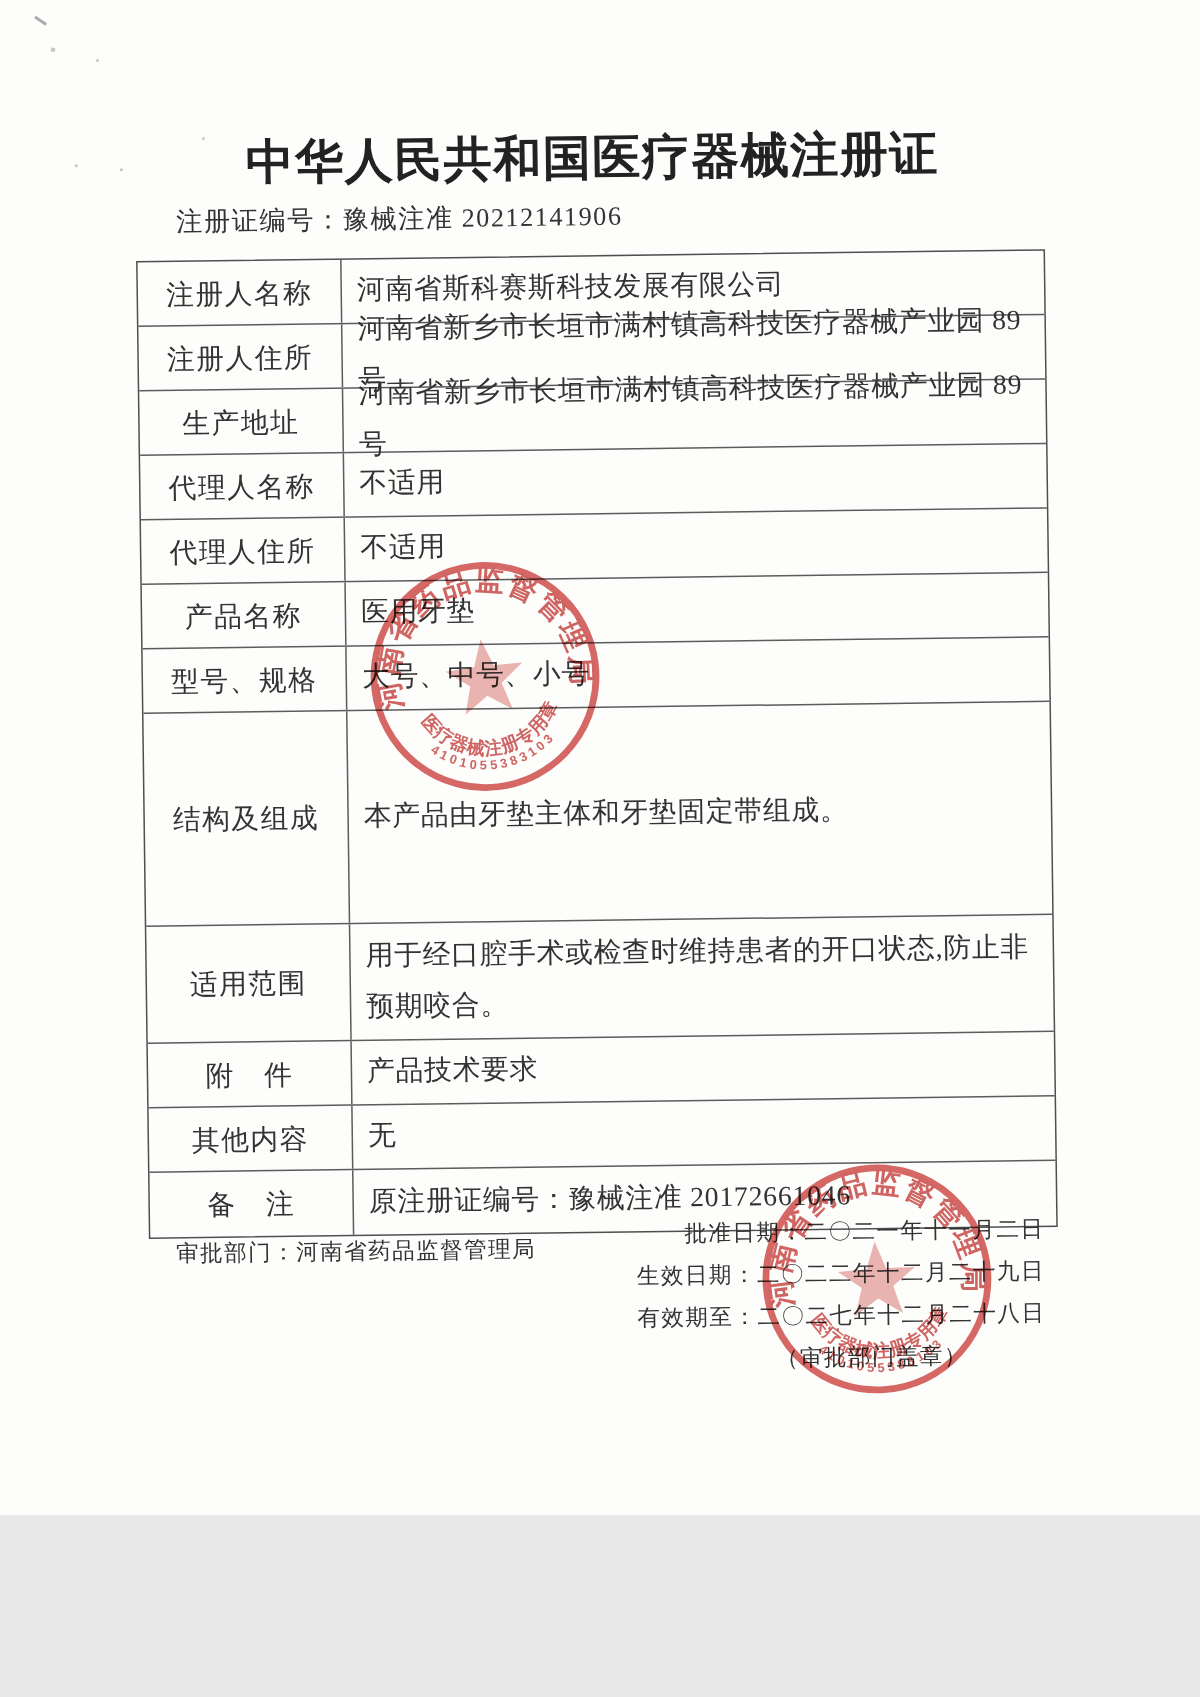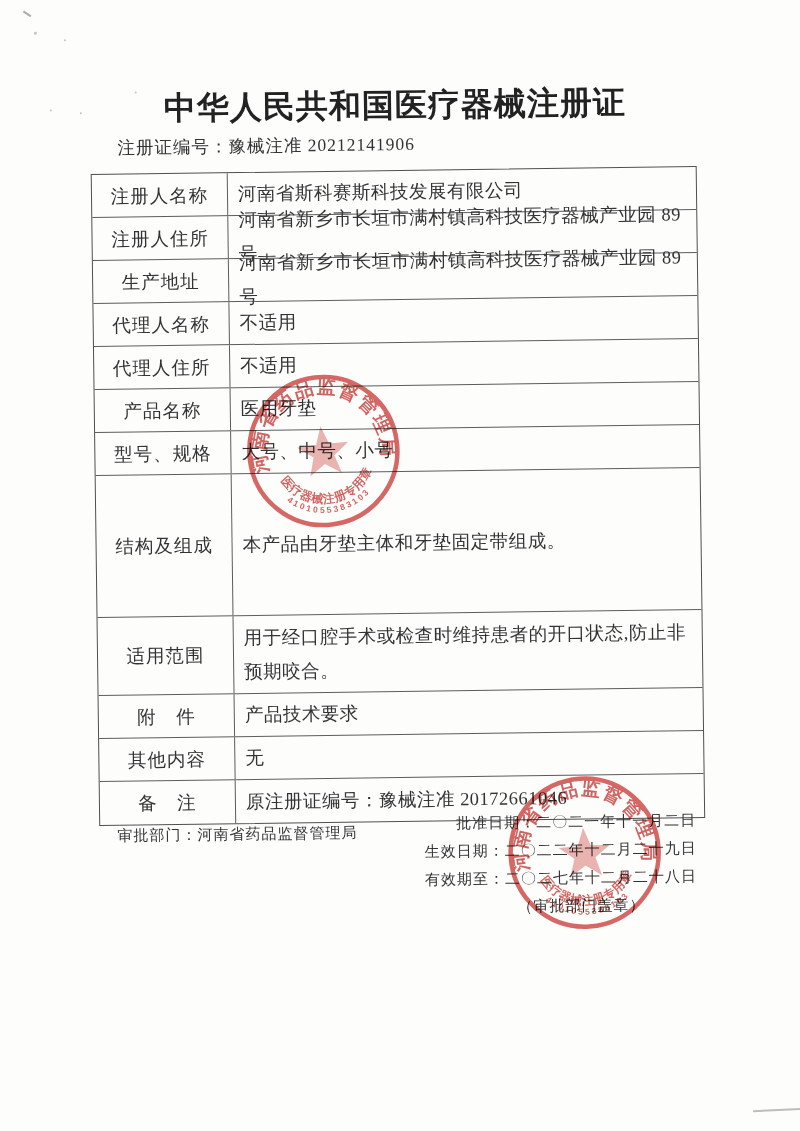--- a/index.html
+++ b/index.html
@@ -1,18 +1,18 @@
 <!DOCTYPE html>
 <html><head>
 <meta charset="utf-8">
 <style>
   html,body{margin:0;padding:0;background:#e8e8e8;}
   .page{
     position:relative;
-    width:800px;height:1131px;
+    width:800px;height:1010px;
     margin:0 auto;
     background:#fdfdfc;
     overflow:hidden;
     font-family:"Liberation Serif","DejaVu Serif",serif;
     color:#2e2e2e;
   }
   .doc{
     position:absolute;left:0;top:0;width:800px;height:1131px;
     transform:rotate(-0.75deg);
     transform-origin:400px 500px;

